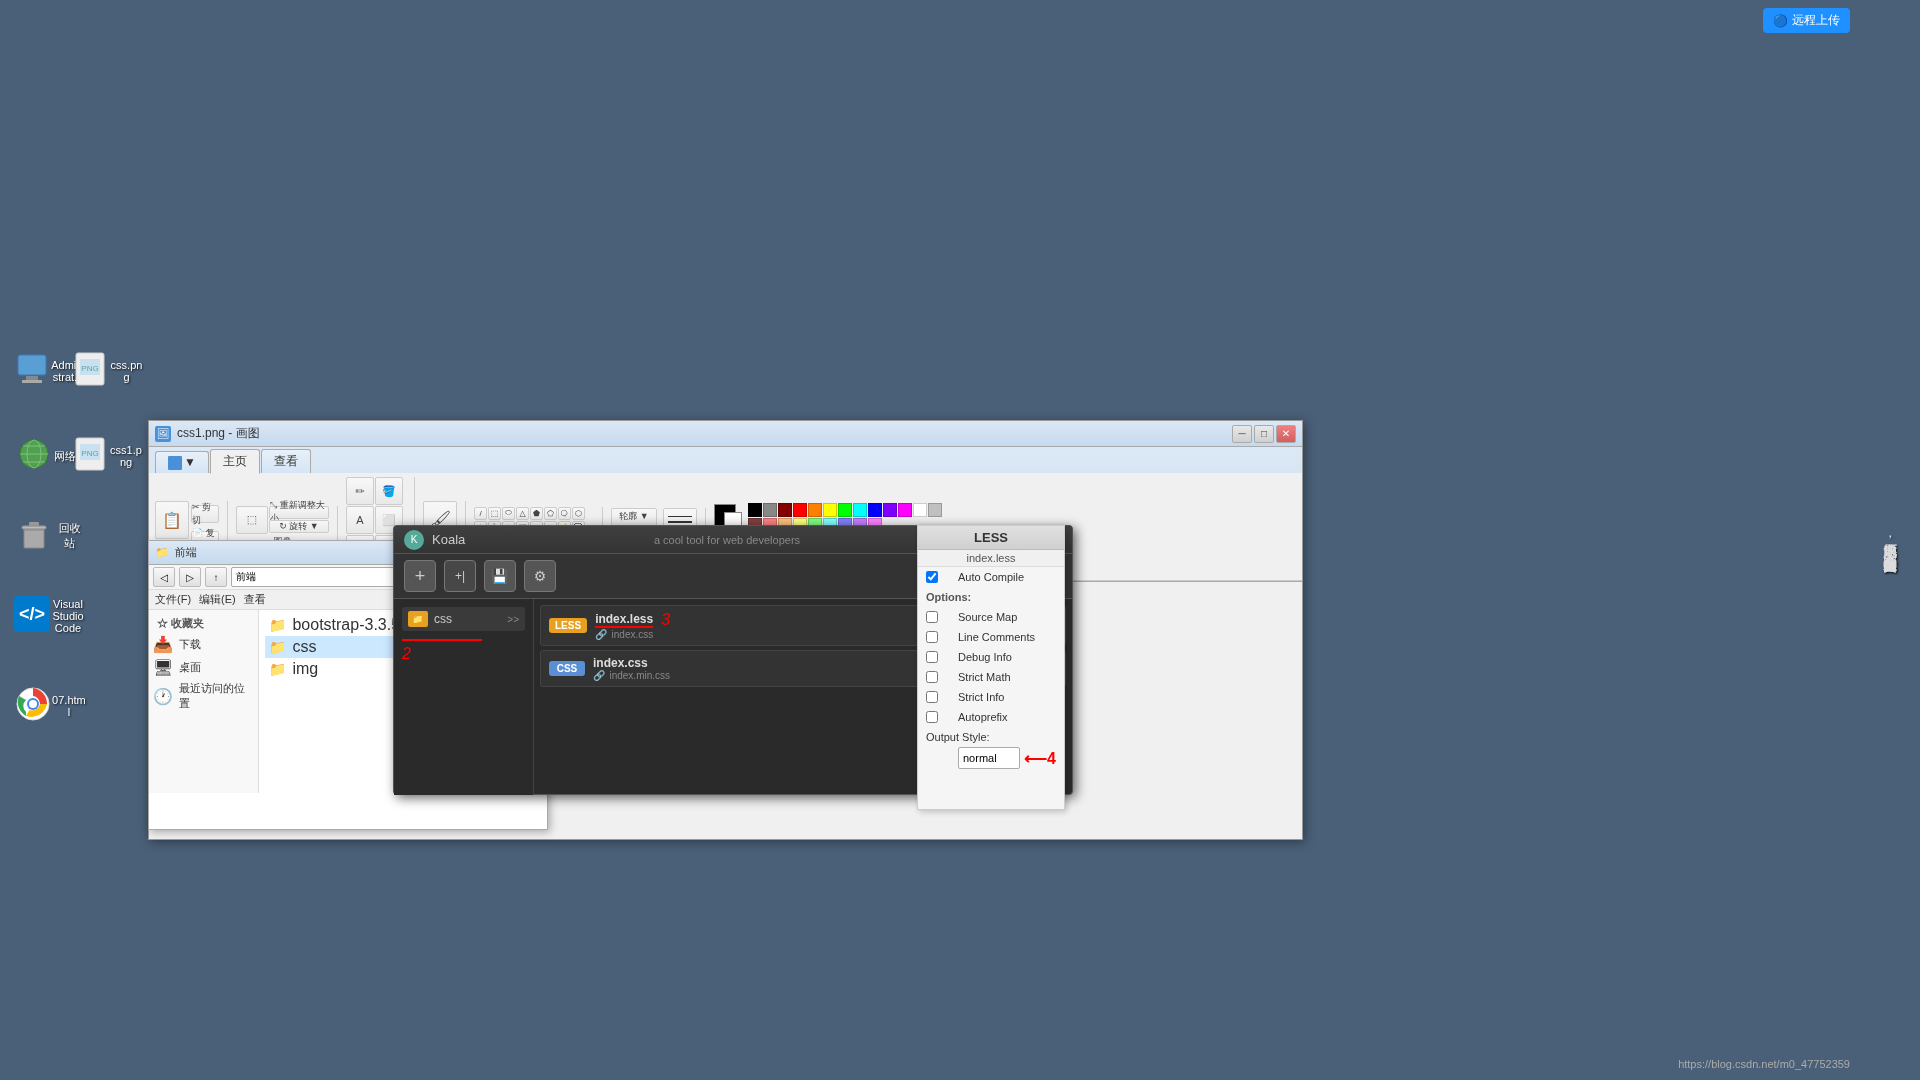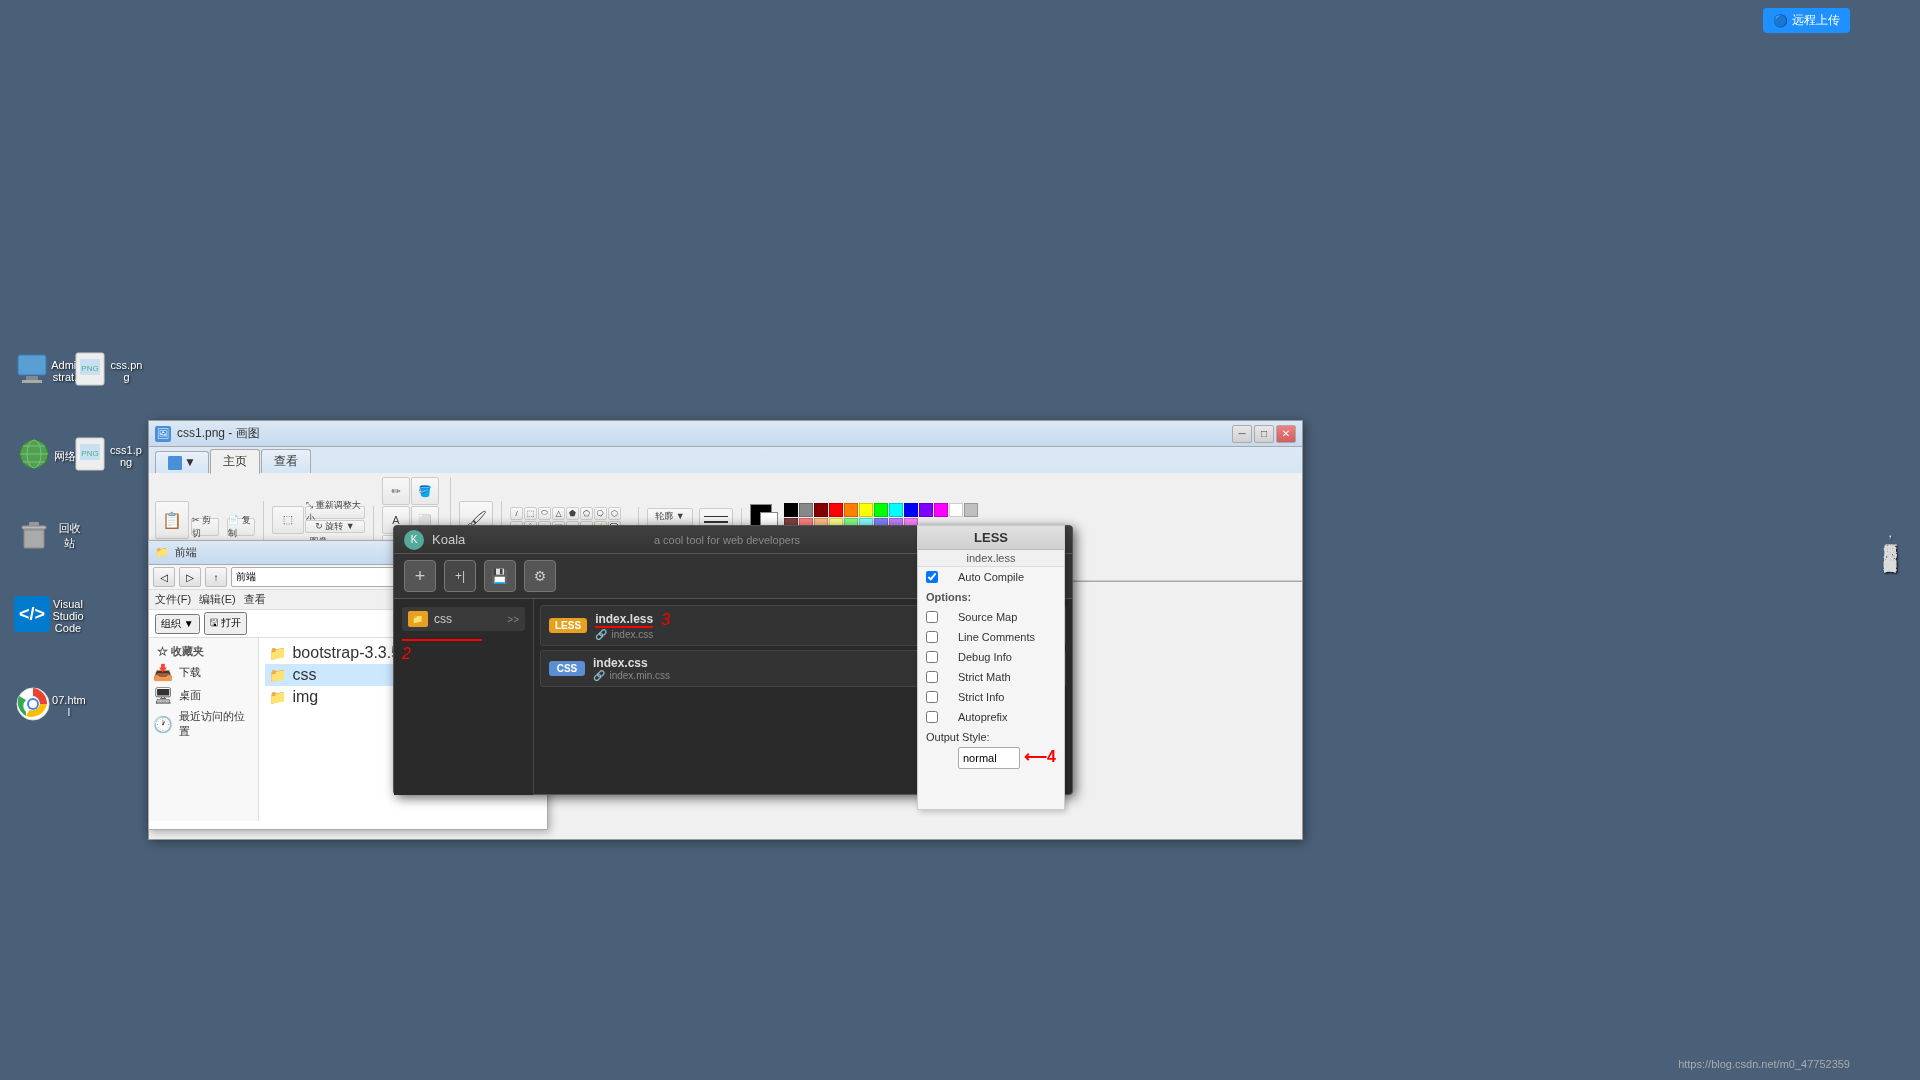--- a/index.html
+++ b/index.html
@@ -644,21 +644,21 @@
         <div class="paint-tab active">主页</div>
         <div class="paint-tab">查看</div>
       </div>
       <div class="paint-toolbar">
 
         <div class="tool-group">
           <div style="display:flex;flex-direction:column;align-items:center;">
             <div class="tool-btn" style="height:38px;width:34px;font-size:16px;">📋</div>
             <span style="font-size:9px;color:#555;">粘贴</span>
           </div>
-          <div style="display:flex;flex-direction:row;gap:8px;">
+          <div style="display:flex;flex-direction:column;gap:8px;">
             <div class="tool-btn" style="height:18px;width:28px;font-size:9px;">✂ 剪切</div>
             <div class="tool-btn" style="height:18px;width:28px;font-size:9px;">📄 复制</div>
           </div>
         </div>
 
         <div class="tool-group">
           <div style="display:flex;flex-direction:column;align-items:center;gap:1px;">
             <div style="display:flex;gap:1px;">
               <div class="tool-btn" style="width:32px;height:28px;">⬚</div>
               <div style="display:flex;flex-direction:column;gap:1px;">
@@ -792,24 +792,20 @@
       <div class="fe-nav-btn">▷</div>
       <div class="fe-nav-btn">↑</div>
       <div style="flex:1;height:20px;background:white;border:1px solid #aaa;border-radius:2px;padding:0 4px;font-size:10px;display:flex;align-items:center;">前端</div>
       <div class="fe-nav-btn">🔍</div>
     </div>
     <div class="fe-menu">
       <span>文件(F)</span>
       <span>编辑(E)</span>
       <span>查看</span>
     </div>
-    <div class="fe-view-toolbar">
-      <button style="font-size:10px;padding:1px 4px;cursor:pointer;">组织 ▼</button>
-      <button style="font-size:10px;padding:1px 4px;cursor:pointer;">🖫 打开</button>
-    </div>
     <div style="display:flex;height:calc(100% - 105px);">
 
       <div style="width:110px;border-right:1px solid #ddd;padding:4px 0;overflow-y:auto;background:#f8f8f8;">
         <div style="padding:2px 8px;font-size:11px;font-weight:bold;color:#555;">☆ 收藏夹</div>
         <div class="fav-item">
           <span>📥</span>
           <span style="font-size:11px;">下载</span>
         </div>
         <div class="fav-item">
           <span>🖥</span>
@@ -937,21 +933,21 @@
     </div>
     <div class="less-option">
       <input type="checkbox" style="">
       <span>Strict Info</span>
     </div>
     <div class="less-option">
       <input type="checkbox" style="">
       <span>Autoprefix</span>
     </div>
     <div class="less-output-label">Output Style:</div>
-    <div style="display:flex;margin:0 8px 12px;gap:4px;padding-left:32px;">
+    <div style="display:flex;align-items:center;margin:0 8px 12px;gap:4px;padding-left:32px;">
       <input class="less-output-input" style="flex: 1 1 0%; margin: 0px;" value="normal">
 
       <span style="color:red;font-size:16px;font-weight:bold;">⟵4</span>
     </div>
   </div>
 
   <div class="csdn-link">https://blog.csdn.net/m0_47752359</div>
 
 </div>
 

